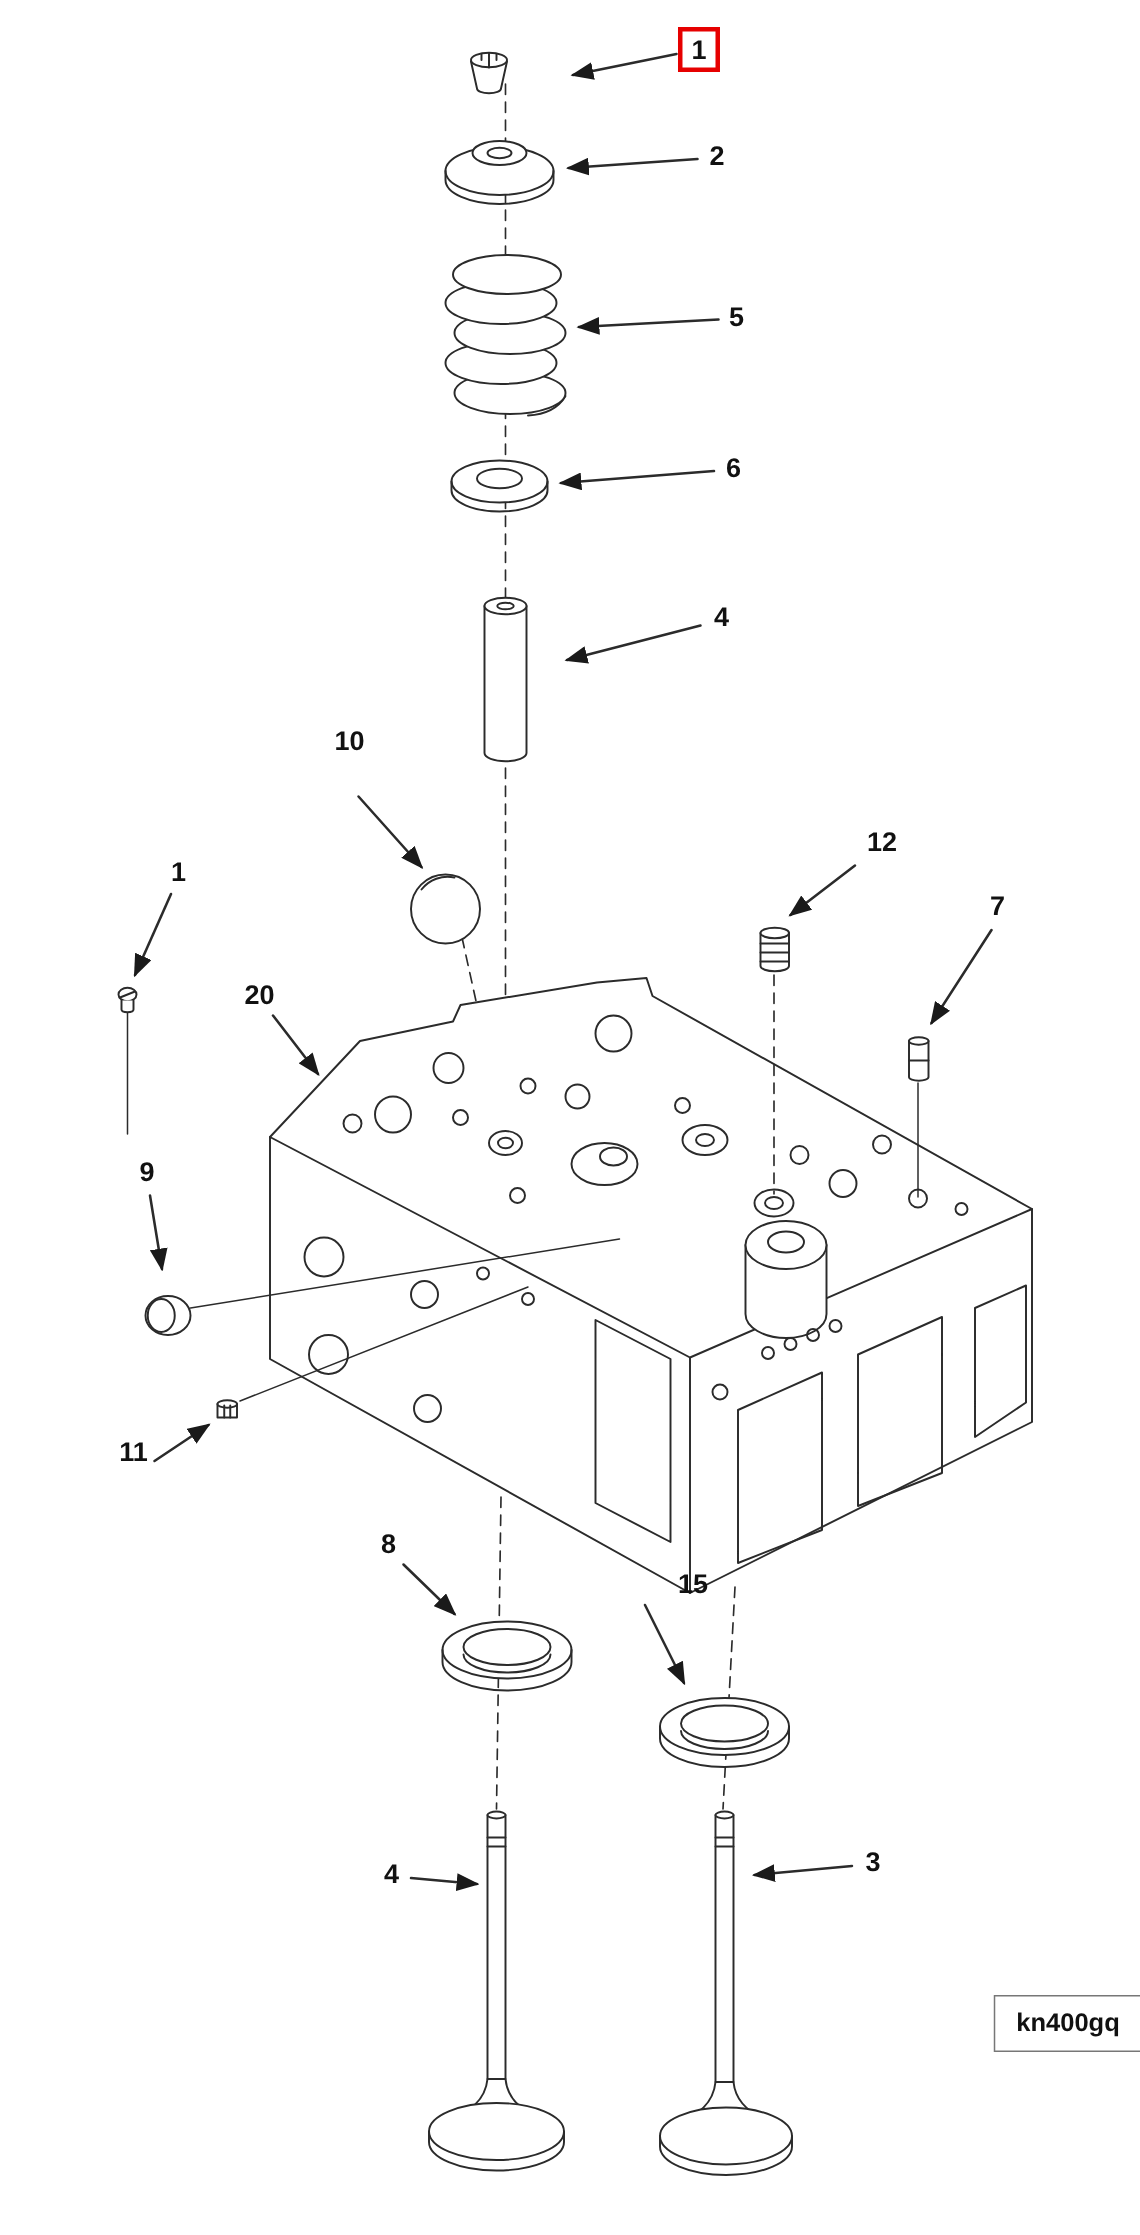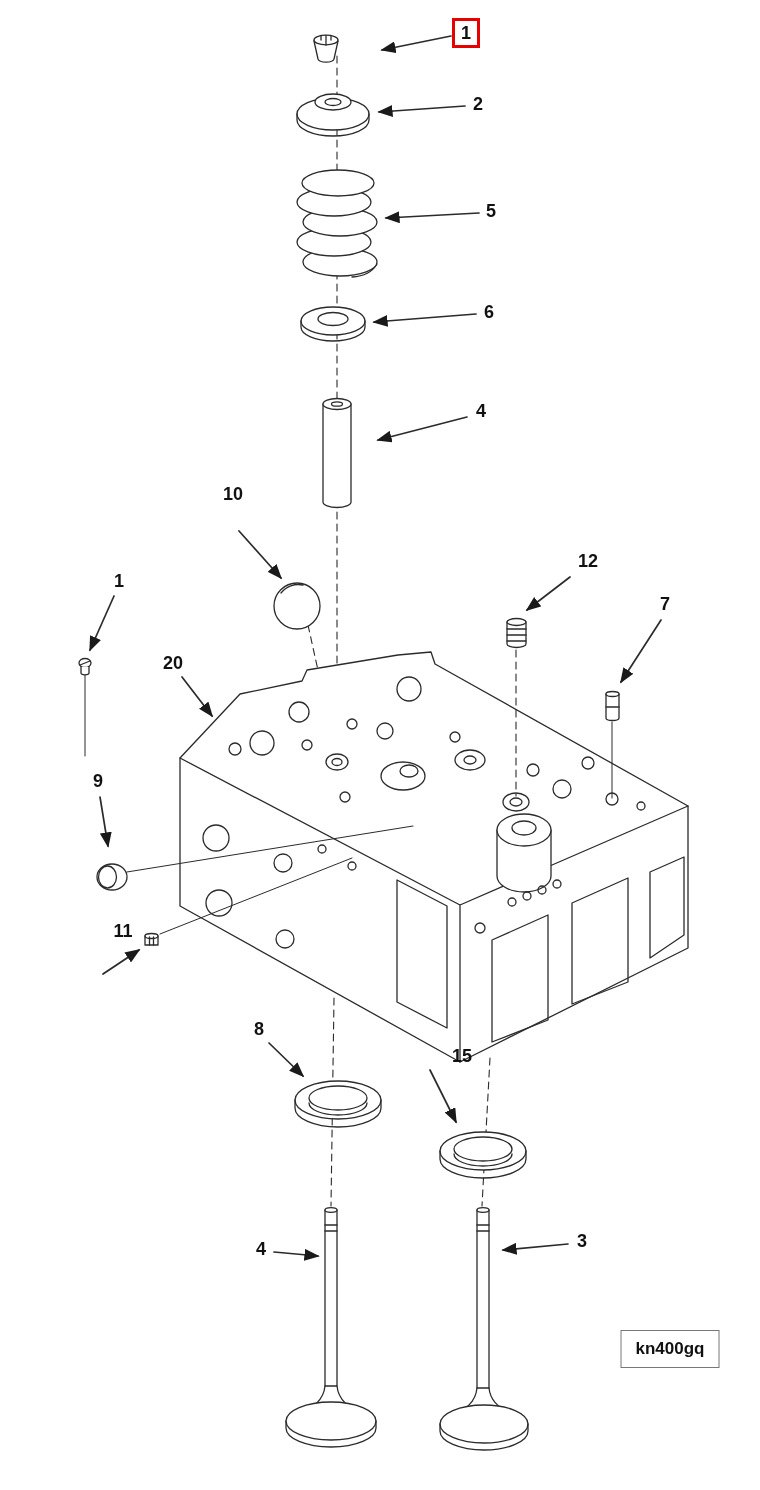--- a/index.html
+++ b/index.html
@@ -27,20 +27,21 @@
     border:3px solid #e60000;
     padding:3px 6px;
   }
   .code-box{
     position:absolute;
     transform:translate(-50%,-50%);
     border:1.5px solid #777;
     padding:8px 14px;
     font-weight:bold;font-size:17px;color:#111111;
     background:#fff;
+    margin-left:42px;
   }
 </style>
 </head>
 <body>
 
 <div class="stage">
 
 <svg width="760" height="1490" viewBox="0 0 760 1490">
   <defs>
     <marker id="ah" markerWidth="9" markerHeight="7" refX="8" refY="3.5" orient="auto">
@@ -236,21 +237,21 @@
 <div class="callout" style="left:478px;top:104px;">2</div>
 <div class="callout" style="left:491px;top:211px;">5</div>
 <div class="callout" style="left:489px;top:312px;">6</div>
 <div class="callout" style="left:481px;top:411px;">4</div>
 <div class="callout" style="left:233px;top:494px;">10</div>
 <div class="callout" style="left:576px;top:561px;margin-left:12px;">12</div>
 <div class="callout" style="left:665px;top:604px;">7</div>
 <div class="callout" style="left:119px;top:581px;">1</div>
 <div class="callout" style="left:173px;top:663px;">20</div>
 <div class="callout" style="left:98px;top:781px;">9</div>
-<div class="callout" style="left:89px;top:931px;margin-left:34px;">11</div>
+<div class="callout" style="left:89px;top:968px;">11</div>
 <div class="callout" style="left:259px;top:1029px;">8</div>
 <div class="callout" style="left:421px;top:1056px;margin-left:41px;">15</div>
 <div class="callout" style="left:261px;top:1249px;">4</div>
 <div class="callout" style="left:582px;top:1241px;">3</div>
 
 <div class="code-box" style="left:670px;top:1349px;">kn400gq</div>
 
 </div>
 
 </body></html>

